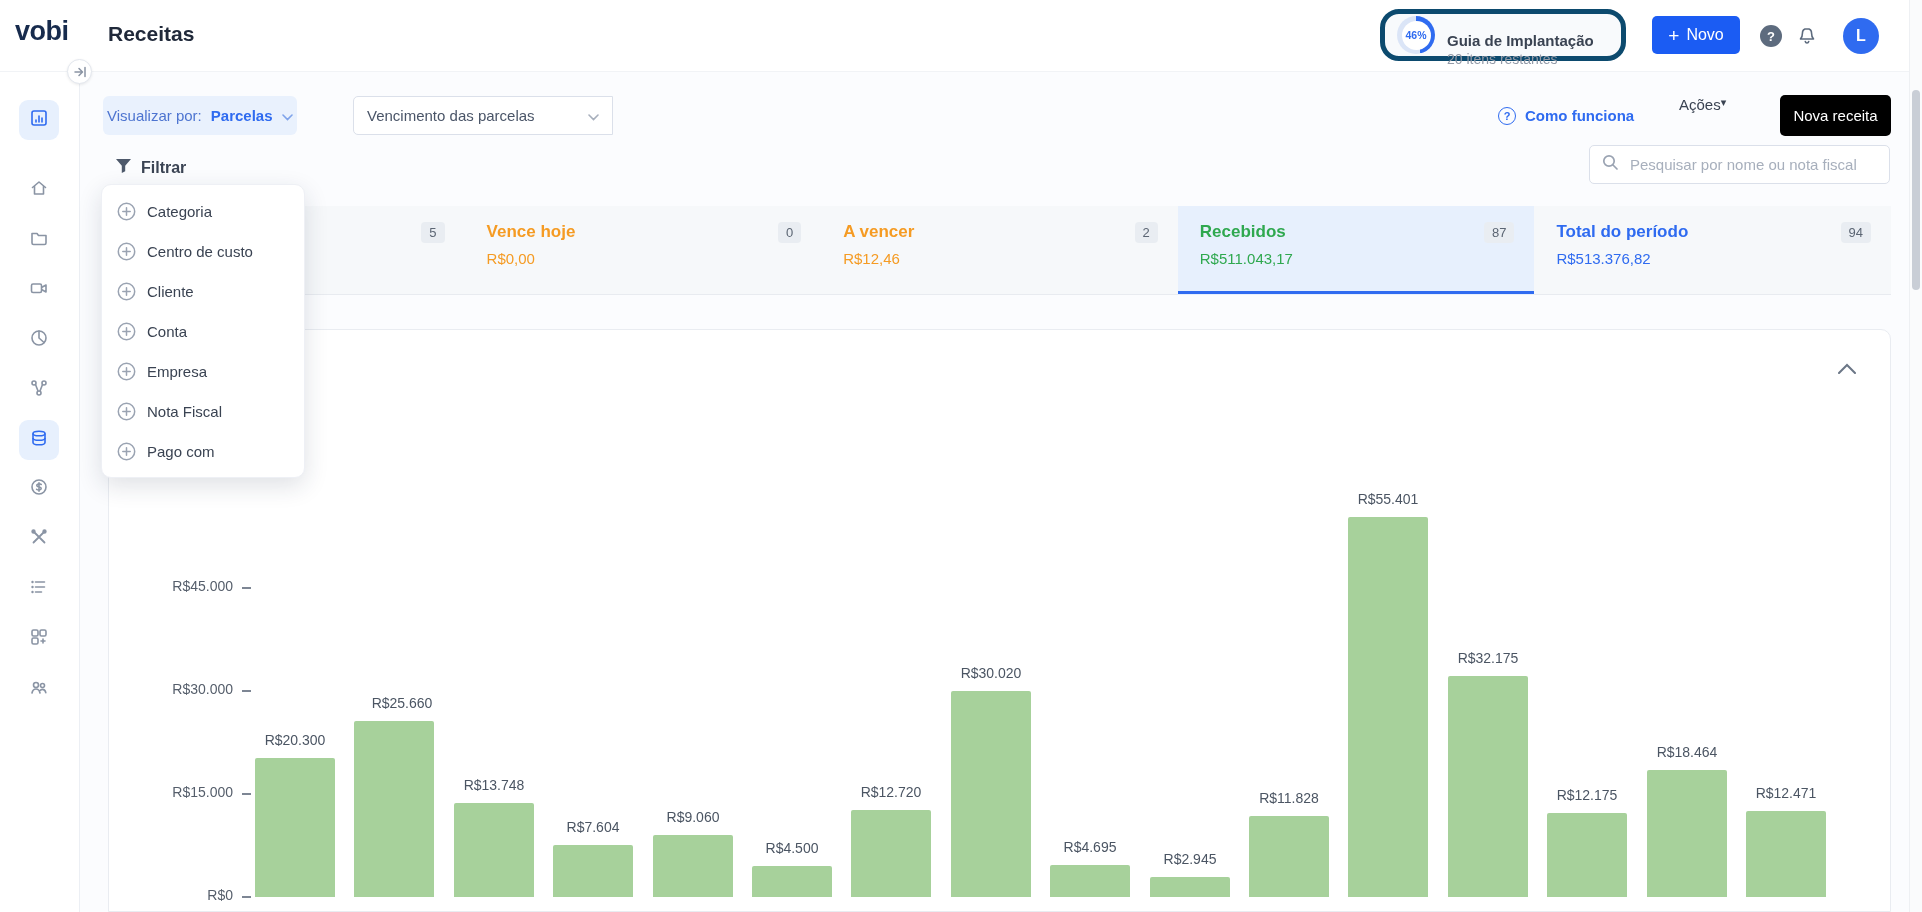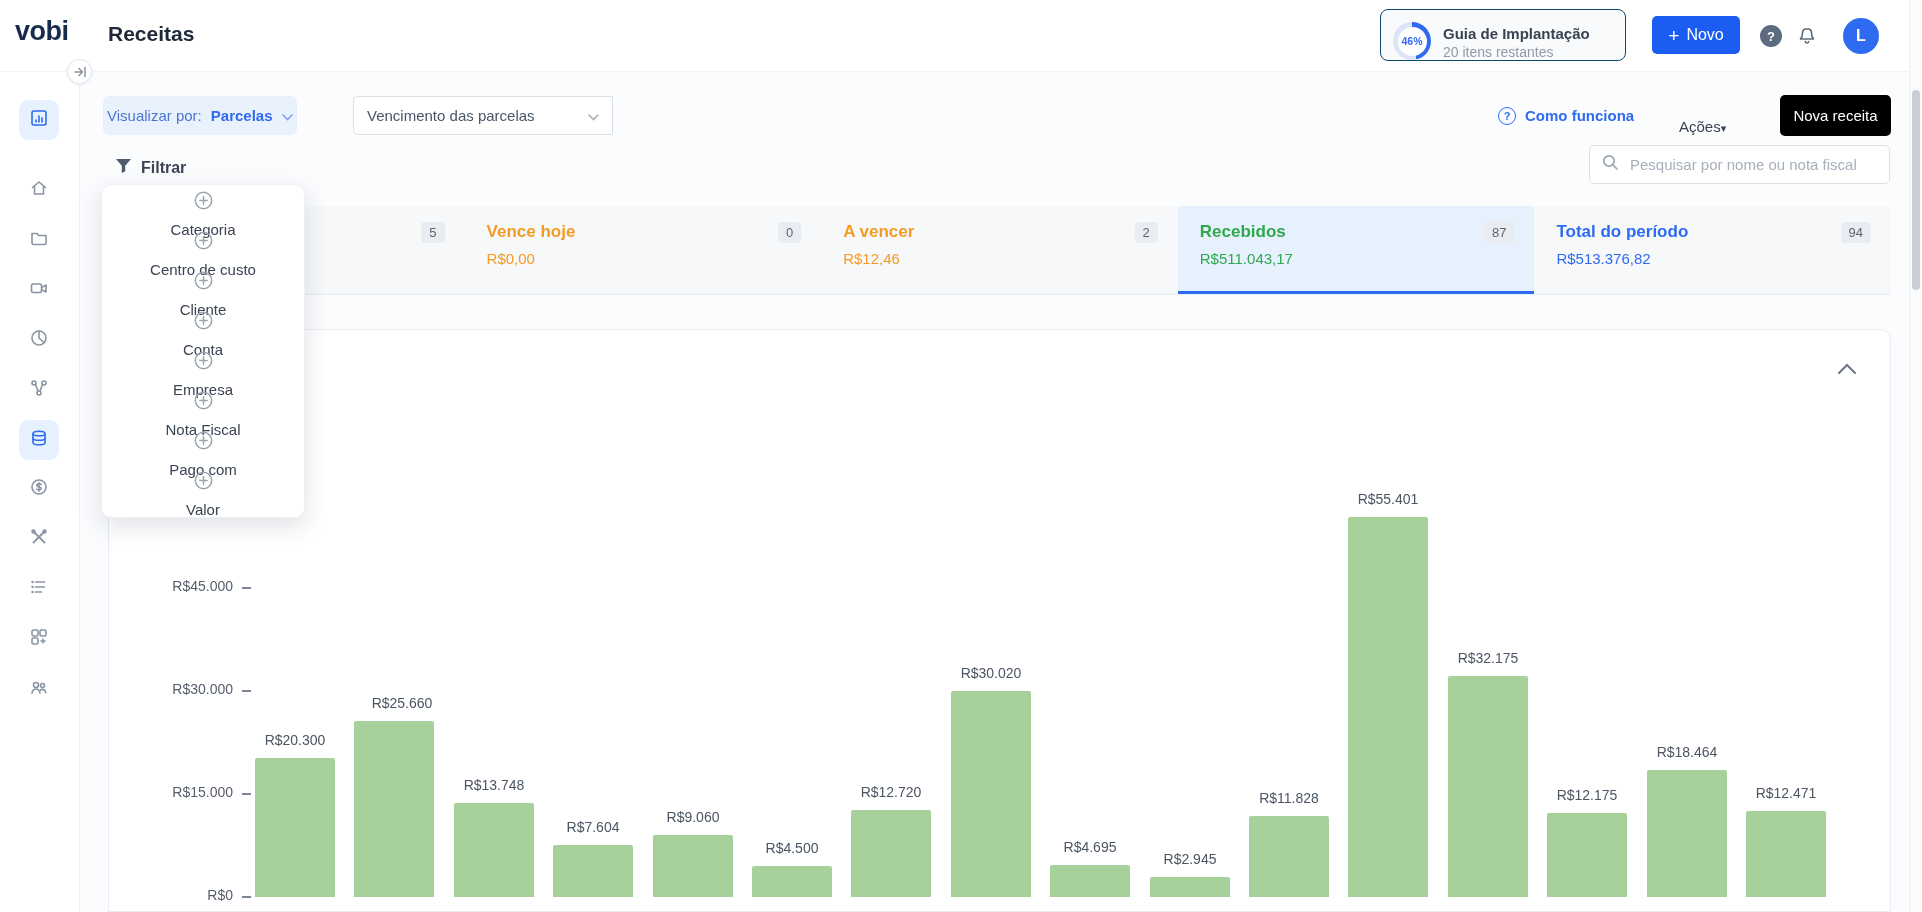--- a/index.html
+++ b/index.html
@@ -3,21 +3,21 @@
 <meta charset="utf-8">
 <style>
   html,body{margin:0;padding:0;overflow:hidden;}
   body{width:1922px;height:912px;font-family:"Liberation Sans","DejaVu Sans",sans-serif;background:#fff;}
   .app{position:relative;width:1922px;height:912px;background:#fbfcfe;}
 
   
   .topbar{position:absolute;left:0;top:0;width:1922px;height:71px;background:#fff;border-bottom:1px solid #f1f3f6;z-index:5;}
   .logo{position:absolute;left:15px;top:16px;font-size:27px;font-weight:800;color:#172b4d;letter-spacing:-.5px;cursor:pointer;}
   .page-title{position:absolute;left:108px;top:22px;margin:0;font-size:21px;font-weight:700;color:#20293a;}
-  .guide-card{position:absolute;left:1380px;top:9px;width:246px;height:52px;display:flex;align-items:flex-end;gap:12px;padding:0 12px;background:#f8fafc;border:1px solid #0c4a6e;border-radius:8px;box-sizing:border-box;cursor:pointer;}
+  .guide-card{position:absolute;left:1380px;top:9px;width:246px;height:52px;display:flex;align-items:center;gap:12px;padding:0 12px;background:#f8fafc;border:5px solid #0c4a6e;border-radius:19px;box-sizing:border-box;cursor:pointer;}
   .ring{position:relative;width:38px;height:38px;border-radius:50%;background:conic-gradient(#2f6bf0 0 46%,#dbe5f7 46% 100%);display:grid;place-items:center;flex:0 0 auto;}
   .ring-inner{width:29px;height:29px;border-radius:50%;background:#fff;display:grid;place-items:center;font-size:10.5px;font-weight:700;color:#2f6bf0;}
   .guide-title{font-size:15px;font-weight:600;color:#3a4352;margin-top:29px;}
   .guide-sub{font-size:14px;color:#939aa7;margin-top:2px;}
   .btn{border:0;cursor:pointer;font-family:inherit;}
   .btn-novo{position:absolute;left:1652px;top:16px;width:88px;height:38px;background:#1b5cf3;color:#fff;font-size:16px;border-radius:5px;display:flex;align-items:center;justify-content:center;gap:7px;}
   .btn-novo .plus{font-size:19px;font-weight:400;line-height:1;}
   .help-circle{position:absolute;left:1760px;top:25px;width:22px;height:22px;border-radius:50%;background:#5d6b7e;color:#fff;display:grid;place-items:center;font-size:13px;font-weight:700;cursor:pointer;}
   .bell{position:absolute;left:1797px;top:26px;color:#5d6b7e;cursor:pointer;}
   .avatar{position:absolute;left:1843px;top:18px;width:36px;height:36px;border-radius:50%;background:#2f6bf0;color:#fff;display:grid;place-items:center;font-size:16px;font-weight:600;cursor:pointer;}
@@ -36,21 +36,21 @@
   .pill .chev{color:#7fa3ea;}
   .select{position:absolute;left:353px;top:96px;width:260px;height:39px;background:#fff;border:1px solid #dbe0ea;border-radius:5px 0 0 5px;display:flex;align-items:center;justify-content:space-between;padding:0 13px;box-sizing:border-box;font-size:15px;color:#4a5568;cursor:pointer;}
   .select .chev{color:#a7afbc;}
   .date-box{position:absolute;left:612px;top:96px;width:230px;height:39px;background:#fff;border:1px solid #dbe0ea;border-left:0;border-radius:0 5px 5px 0;display:flex;align-items:center;gap:8px;padding:0 13px;box-sizing:border-box;}
   .date-in{border:0;outline:0;background:transparent;width:62px;font-family:inherit;font-size:15px;color:#4a5568;}
   .date-in::placeholder{color:#a7afbc;}
   .date-arrow{color:#a7afbc;font-size:15px;}
   .date-box .cal{margin-left:auto;display:grid;place-items:center;}
   .como{position:absolute;left:1498px;top:96px;height:39px;display:flex;align-items:center;gap:9px;color:#2f6bf0;font-size:15px;font-weight:600;cursor:pointer;}
   .q-circle{width:18px;height:18px;border-radius:50%;border:1.5px solid #2f6bf0;display:grid;place-items:center;font-size:11px;font-weight:700;box-sizing:border-box;}
-  .acoes{position:absolute;left:1679px;top:96px;height:39px;display:flex;align-items:flex-end;gap:0;font-size:15px;color:#3a4352;cursor:pointer;}
+  .acoes{position:absolute;left:1679px;top:96px;height:39px;display:flex;align-items:flex-start;gap:0;font-size:15px;color:#3a4352;cursor:pointer;}
   .acoes .caret{font-size:11px;color:#3a4352;}
   .btn-nova{position:absolute;left:1780px;top:95px;width:111px;height:41px;background:#000000;color:#fff;font-size:15px;border-radius:5px;}
   .filtrar{position:absolute;left:115px;top:155px;height:26px;display:flex;align-items:center;gap:9px;font-size:16px;font-weight:600;color:#3b4454;cursor:pointer;}
   .search-box{position:absolute;left:1589px;top:145px;width:301px;height:39px;background:#fff;border:1px solid #dbe0ea;border-radius:5px;display:flex;align-items:center;gap:9px;padding:0 12px;box-sizing:border-box;}
   .search-box input{flex:1;border:0;outline:0;background:transparent;font-family:inherit;font-size:15px;color:#4a5568;}
   .search-box input::placeholder{color:#a7afbc;}
 
   
   .cards{position:absolute;left:108px;top:206px;width:1783px;height:89px;display:flex;z-index:1;}
   .card{flex:1;position:relative;padding:16px 22px;background:#f6f8fa;border-bottom:1px solid #e8ebf0;box-sizing:border-box;cursor:pointer;}
@@ -66,21 +66,21 @@
   .chart-panel{position:absolute;left:108px;top:329px;width:1783px;height:583px;background:#fff;border:1px solid #e9ecf1;border-radius:10px 10px 0 0;box-sizing:border-box;z-index:1;}
   .chart-collapse{position:absolute;right:30px;top:28px;background:none;border:0;cursor:pointer;padding:4px;}
   .plot{position:absolute;left:0;top:0;right:0;bottom:0;}
   .ytick-label{position:absolute;left:0;width:124px;text-align:right;font-size:14px;color:#555e6b;}
   .ytick-dash{position:absolute;left:133px;width:9px;height:2px;background:#7d8694;}
   .bar{position:absolute;border-radius:2px 2px 0 0;}
   .bar-label{position:absolute;width:140px;text-align:center;font-size:14px;color:#4b5563;}
 
   
   .filter-dropdown{position:absolute;left:101px;top:184px;width:204px;background:#fff;border:1px solid #eef0f5;border-radius:10px;box-shadow:0 8px 24px rgba(30,42,74,.14);padding:6px 0;box-sizing:border-box;z-index:30;}
-  .filter-item{display:flex;align-items:center;gap:11px;height:40px;padding:0 15px;font-size:15px;color:#3a4352;cursor:pointer;flex-direction:column;}
+  .filter-item{display:flex;align-items:center;gap:11px;height:40px;padding:0 15px;font-size:15px;color:#3a4352;cursor:pointer;}
   .filter-item.hl{outline:3px solid #e8281e;outline-offset:0px;}
 
   
   .scrollbar{position:absolute;right:0;top:0;width:12px;height:912px;background:#fafbfc;border-left:1px solid #eef0f3;z-index:40;}
   .scrollbar .thumb{position:absolute;left:2px;top:90px;width:8px;height:200px;border-radius:4px;background:#c9ced6;cursor:pointer;}
 </style>
 </head>
 <body>
 
 <div class="app">
@@ -383,28 +383,19 @@
       </div>
       <div class="filter-item">
         <span style="display: grid; place-items: center;">
           <svg width="19" height="19" viewBox="0 0 19 19" fill="none" stroke="#9aa3b2" stroke-width="1.5" stroke-linecap="round">
             <circle cx="9.5" cy="9.5" r="8.2"></circle>
             <path d="M9.5 5.8v7.4M5.8 9.5h7.4"></path>
           </svg>
         </span>
         <span>Pago com</span>
       </div>
-      <div class="filter-item">
-        <span style="display: grid; place-items: center;">
-          <svg width="19" height="19" viewBox="0 0 19 19" fill="none" stroke="#9aa3b2" stroke-width="1.5" stroke-linecap="round">
-            <circle cx="9.5" cy="9.5" r="8.2"></circle>
-            <path d="M9.5 5.8v7.4M5.8 9.5h7.4"></path>
-          </svg>
-        </span>
-        <span>Valor</span>
-      </div>
     </div>
 
   <div class="scrollbar">
     <div class="thumb"></div>
   </div>
 
 </div>
 
 </body></html>

